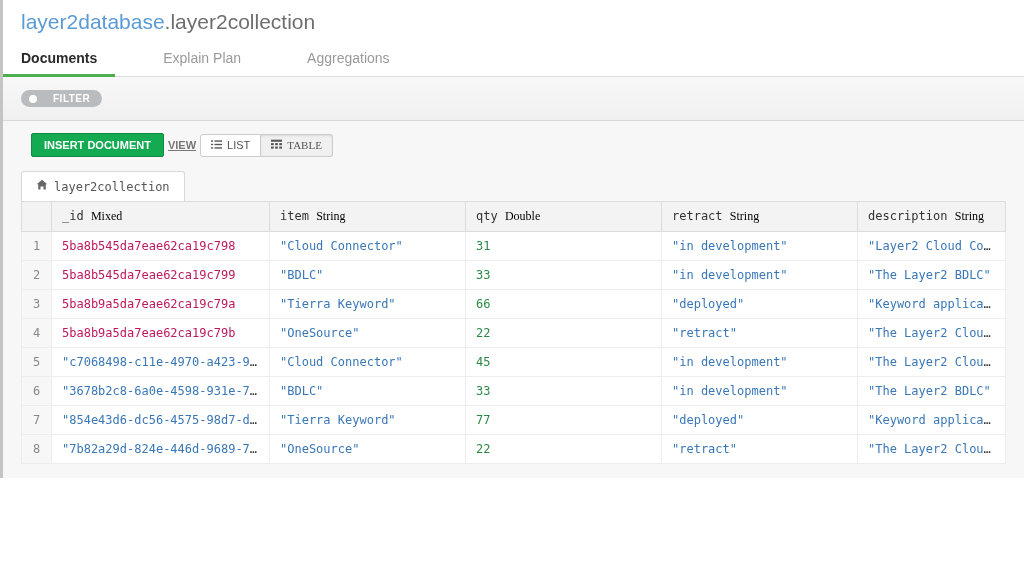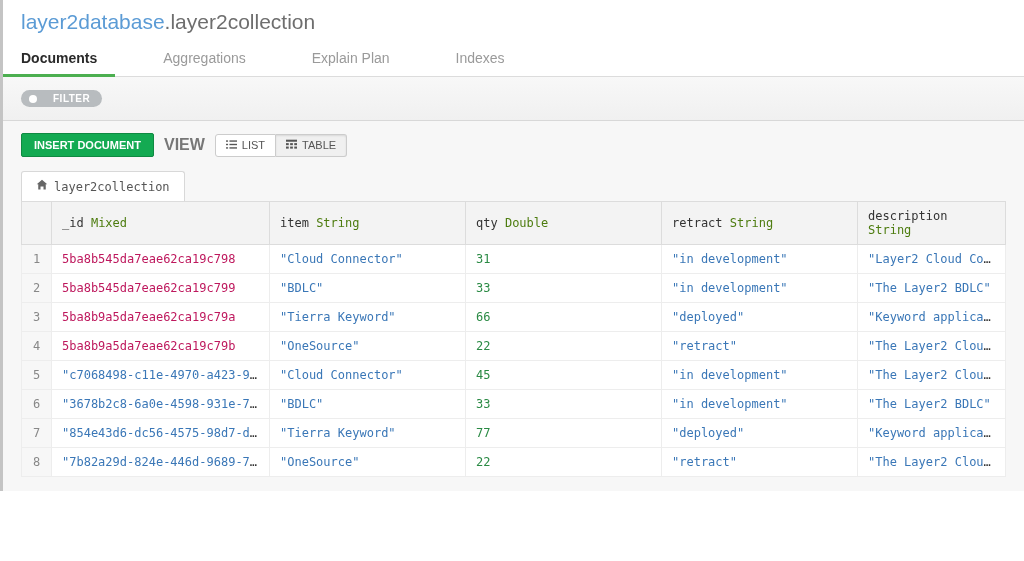--- a/index.html
+++ b/index.html
@@ -83,56 +83,58 @@
       margin-left: 8px;
       border: none;
       background: transparent;
       font-size: 13px;
       padding: 4px;
       outline: none;
     }
     .toolbar {
       display: flex;
       align-items: center;
-      padding: 12px 18px 0px;
+      padding: 12px 28px 0px;
       background: #f7f7f7;
-      gap: 10px;
+      gap: 4px;
     }
     .insert-btn {
       background: #13aa52;
       color: #fff;
       border: 1px solid #0f8a42;
       padding: 5px 12px;
       font-size: 11px;
       font-weight: 700;
       cursor: pointer;
       border-radius: 2px;
     }
     .view-label {
-      font-size: 16px;
+      font-size: 11px;
       color: #777;
       font-weight: 600;
+      text-decoration: underline;
     }
     .view-group {
       display: flex;
     }
     .view-btn {
       background: #fff;
       border: 1px solid #ccc;
       padding: 4px 10px;
       font-size: 11px;
       cursor: pointer;
       display: flex;
       align-items: center;
       gap: 5px;
       color: #555;
     }
     .view-btn.active {
       background: #f0f0f0;
       box-shadow: inset 0 1px 2px rgba(0,0,0,0.1);
+      font-family: Liberation Serif, serif;
     }
     .view-btn:first-child {
       border-radius: 3px 0 0 3px;
     }
     .view-btn:last-child {
       border-radius: 0 3px 3px 0;
       border-left: none;
     }
     .table-container {
       padding: 14px 18px;
@@ -166,22 +168,23 @@
     }
     th {
       background: #f3f3f3;
       border: 1px solid #dcdcdc;
       padding: 7px 10px;
       text-align: left;
       font-weight: 400;
       color: #333;
     }
     th .type {
-      color: #4d7c0f;
+      color: #000000;
       font-weight: 400;
+      font-family: Liberation Serif, serif;
     }
     th.rownum-col {
       width: 30px;
       text-align: center;
     }
     td {
       border: 1px solid #ededed;
       padding: 7px 10px;
       white-space: nowrap;
       overflow: hidden;
@@ -213,23 +216,22 @@
   </style>
 </head>
 <body>
 
 <div class="breadcrumb">
   <span class="db">layer2database</span><span class="coll">.<span>layer2collection</span></span>
 </div>
 
 <div class="tabs">
   <div class="tab active">Documents</div>
+  <div class="tab">Explain Plan</div>
   <div class="tab">Aggregations</div>
-  <div class="tab">Explain Plan</div>
-  <div class="tab">Indexes</div>
 </div>
 
 <div class="filter-bar">
   <button class="filter-btn">
     <span class="dot"></span>
     <span>FILTER</span>
   </button>
   <input class="filter-input" value="" style="">
 </div>
 

